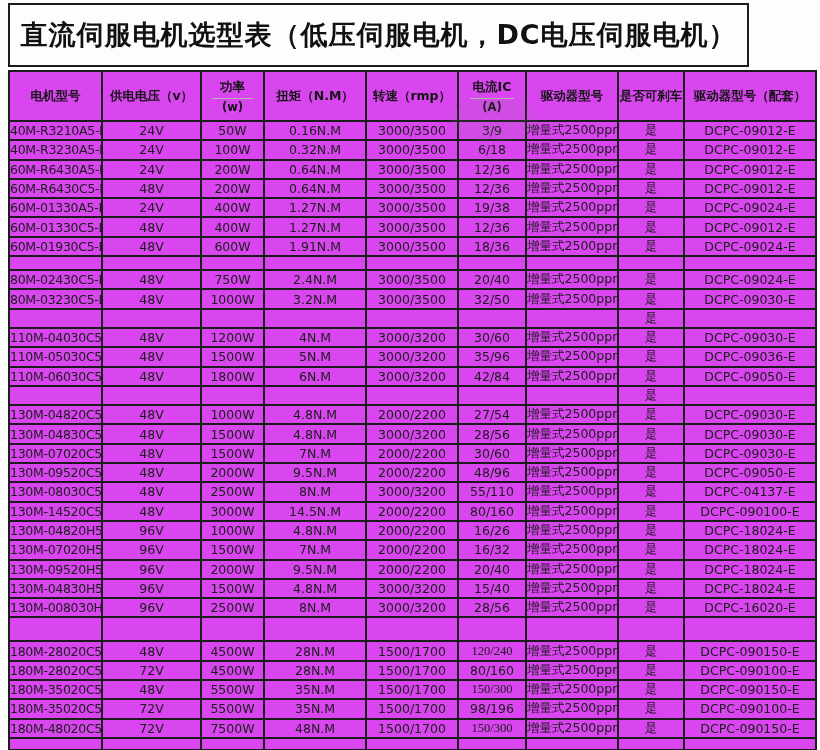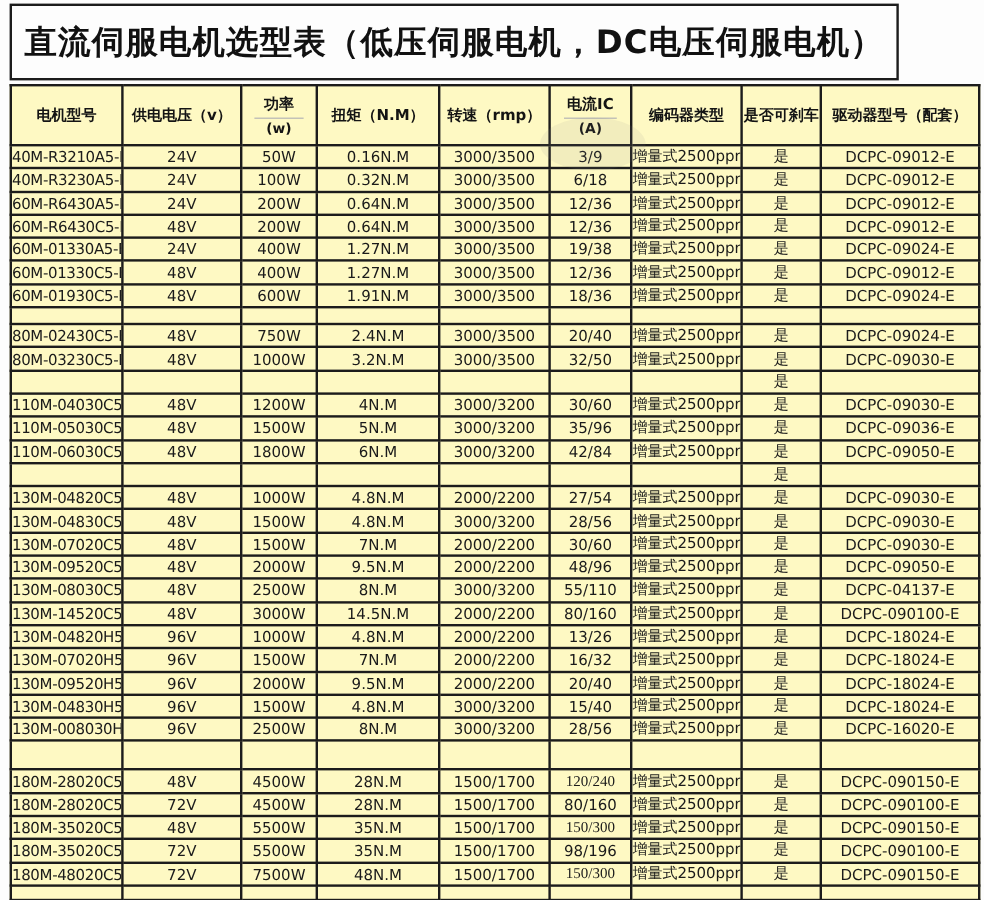--- a/index.html
+++ b/index.html
@@ -19,21 +19,21 @@
     box-sizing:border-box;
   }
   .title-box h1{
     margin:0;font-size:27px;font-weight:bold;color:#111;
     letter-spacing:1px;white-space:nowrap;
   }
   table.sel{
     border-collapse:collapse;
     table-layout:fixed;
     width:807px;
-    background:#fef9c3;
+    background:#d946ef;
   }
   table.sel th, table.sel td{
     border:2px solid #1c1c1c;
     padding:0;
     text-align:center;
     vertical-align:middle;
     overflow:hidden;
     white-space:nowrap;
   }
   table.sel th{
@@ -98,21 +98,21 @@
             <div>扭矩（N.M）</div>
           </th>
           <th>
             <div>转速（rmp）</div>
           </th>
           <th>
             <div>电流IC</div>
             <div class="sub">(A)</div>
           </th>
           <th>
-            <div>编码器类型</div>
+            <div>驱动器型号</div>
           </th>
           <th>
             <div>是否可刹车</div>
           </th>
           <th>
             <div>驱动器型号（配套）</div>
           </th>
         </tr>
     </thead>
     <tbody>
@@ -346,21 +346,21 @@
           <td class="c6">增量式2500ppr</td>
           <td class="c7">是</td>
           <td class="c8">DCPC-090100-E</td>
         </tr>
         <tr class="row-d">
           <td class="c0">130M-04820H5-E</td>
           <td class="c1">96V</td>
           <td class="c2">1000W</td>
           <td class="c3">4.8N.M</td>
           <td class="c4">2000/2200</td>
-          <td class="c5">13/26</td>
+          <td class="c5">16/26</td>
           <td class="c6">增量式2500ppr</td>
           <td class="c7">是</td>
           <td class="c8">DCPC-18024-E</td>
         </tr>
         <tr class="row-d">
           <td class="c0">130M-07020H5-E</td>
           <td class="c1">96V</td>
           <td class="c2">1500W</td>
           <td class="c3">7N.M</td>
           <td class="c4">2000/2200</td>

